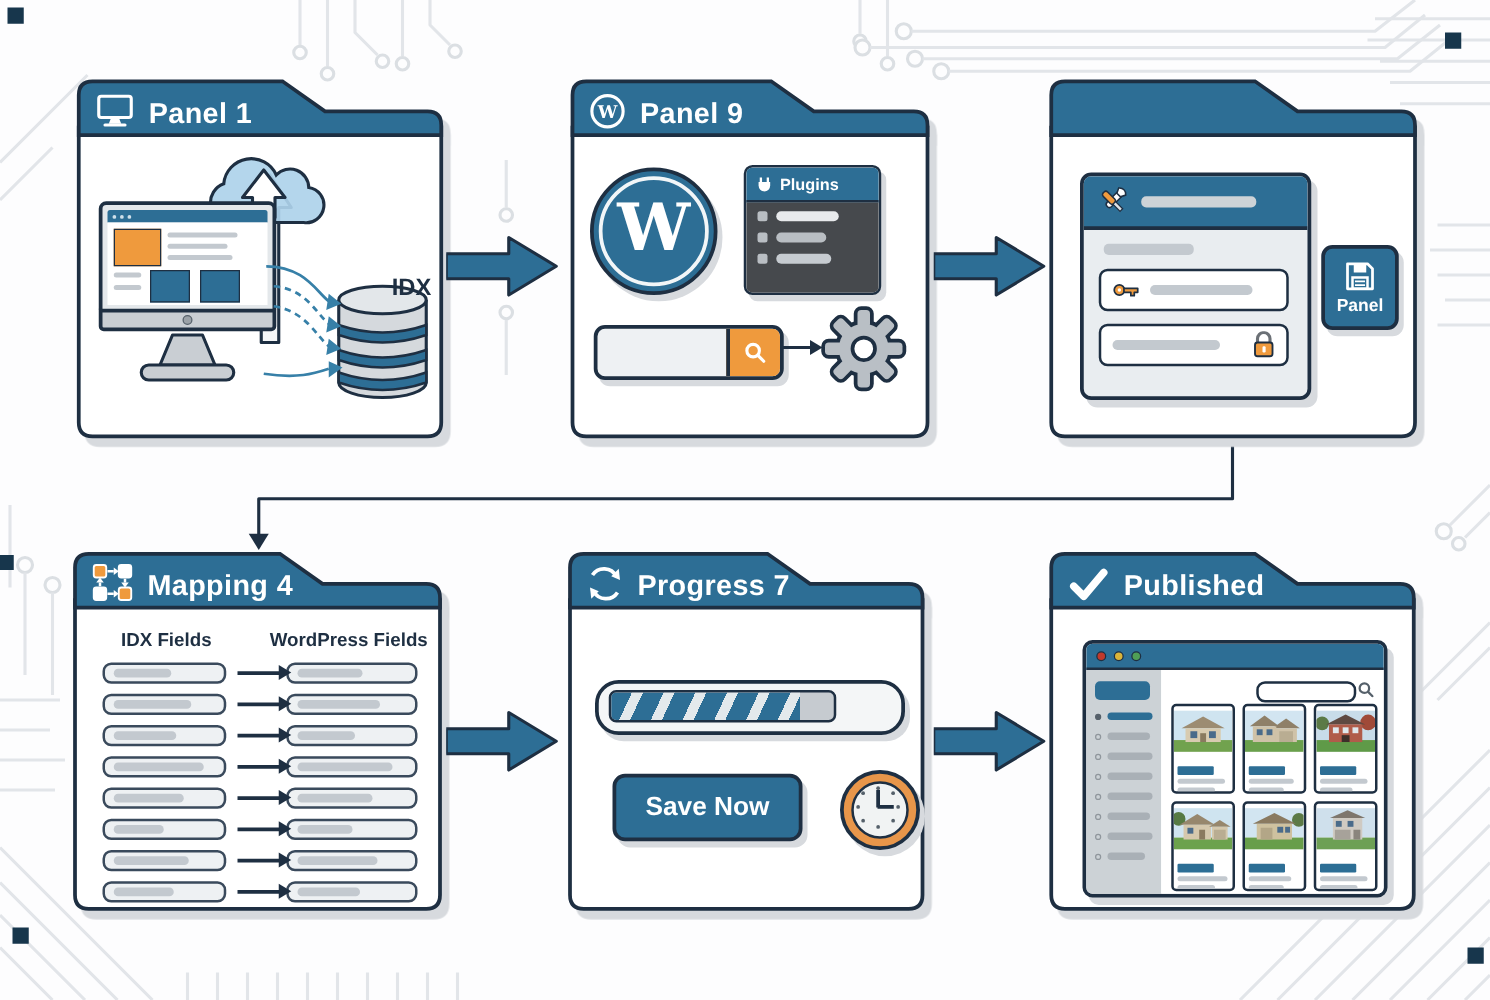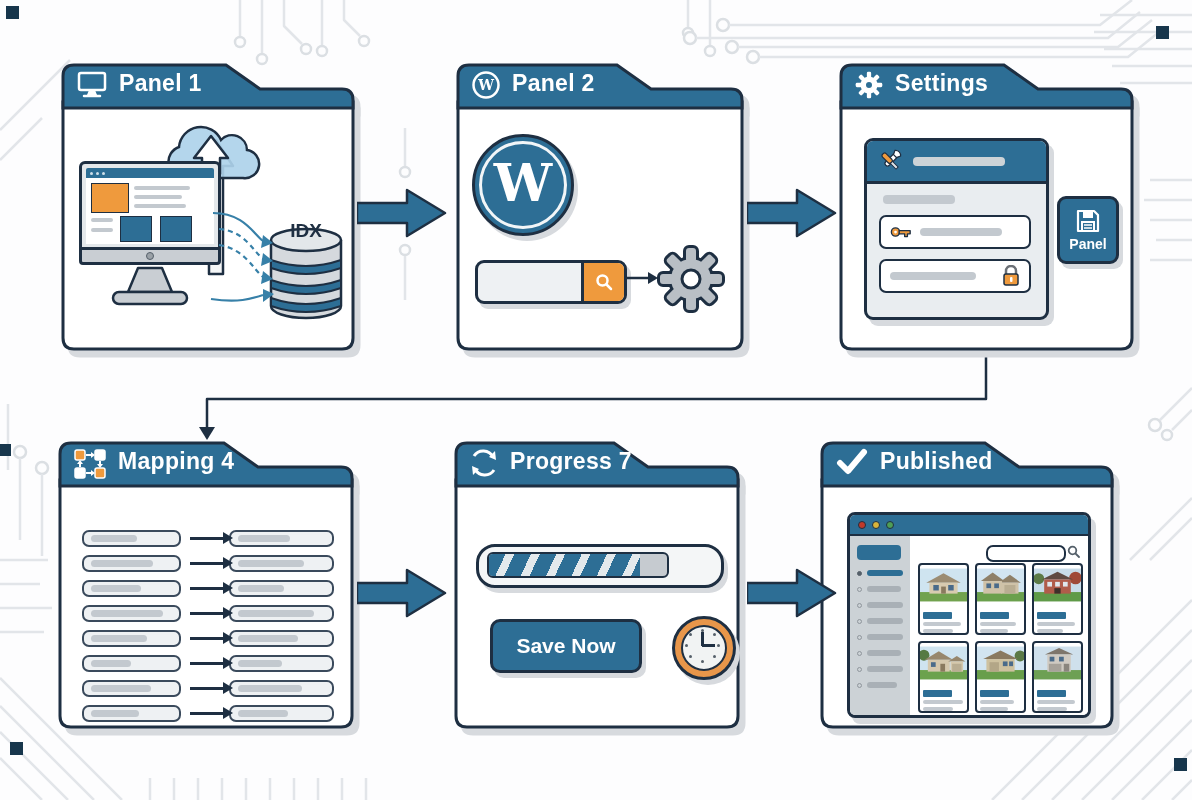--- a/index.html
+++ b/index.html
@@ -9,21 +9,21 @@
   
   #circuit{position:absolute;left:0;top:0;z-index:0;}
   .trace{stroke:#e2e5e9;stroke-width:2.5;fill:none;stroke-linejoin:round;}
   .pad{fill:#fdfdfe;stroke:#dbdfe3;stroke-width:2.5;}
   .via{position:absolute;background:#17364c;z-index:1;}
   
   .panel{position:absolute;z-index:2;}
   .fold{position:absolute;left:0;top:0;filter:drop-shadow(6px 7px 0 #d7dade);}
   .pbody{fill:#ffffff;stroke:#1e2f42;stroke-width:3;}
   .phead{fill:#2d6e95;stroke:#1e2f42;stroke-width:3;}
-  .phc{position:absolute;left:16px;top:8px;height:34px;display:flex;align-items:flex-start;gap:11px;z-index:3;}
+  .phc{position:absolute;left:16px;top:8px;height:34px;display:flex;align-items:flex-end;gap:11px;z-index:3;}
   .ptitle{color:#fff;font-size:23px;font-weight:bold;letter-spacing:.3px;}
   .pbc{position:absolute;left:3px;right:3px;top:46px;bottom:3px;z-index:3;}
   
   .bar{background:#c3c9cf;border-radius:4px;}
   .flowline{stroke:#1e2f42;stroke-width:2.5;fill:none;stroke-linejoin:round;}
   .bigarrow{position:absolute;z-index:3;}
   .bigarrow path{fill:#2d6e95;stroke:#1e2f42;stroke-width:2.5;stroke-linejoin:round;}
   
   .cloud{position:absolute;}
   .monitor{position:absolute;left:16px;top:53px;width:142px;height:92px;background:#e4e8eb;
@@ -226,21 +226,21 @@
       <rect x="8" y="26" width="74" height="12" rx="6" fill="#c9ced3" stroke="#1e2f42" stroke-width="2.5"></rect>
     </svg>
 
     <svg class="abs" style="left:204px;top:118px;" width="78" height="96">
       <path d="M4 14 L4 80 A35 12 0 0 0 74 80 L74 14" fill="#d5d9dd" stroke="#1e2f42" stroke-width="2.5"></path>
       <path d="M4 34 Q39 46 74 34 L74 42 Q39 54 4 42 Z" fill="#2d6e95" stroke="#1e2f42" stroke-width="2"></path>
       <path d="M4 54 Q39 66 74 54 L74 62 Q39 74 4 62 Z" fill="#2d6e95" stroke="#1e2f42" stroke-width="2"></path>
       <path d="M4 72 Q39 84 74 72 L74 80 Q39 92 4 80 Z" fill="#2d6e95" stroke="#1e2f42" stroke-width="2"></path>
       <ellipse cx="39" cy="14" rx="35" ry="11" fill="#e3e7ea" stroke="#1e2f42" stroke-width="2.5"></ellipse>
     </svg>
-    <div class="abs db-label" style="left:204px;top:112px;width:78px;">IDX</div>
+    <div class="abs db-label" style="left:204px;top:112px;width:78px;text-align:right;">IDX</div>
 
     <svg class="abs" style="left:120px;top:95px;" width="100" height="120">
       <g stroke="#3780a8" stroke-width="2.2" fill="none">
         <path d="M30 10 C60 10 70 30 80 38"></path>
         <path d="M36 26 C62 28 70 48 80 56" stroke-dasharray="5 4"></path>
         <path d="M36 42 C62 46 70 66 80 74" stroke-dasharray="5 4"></path>
         <path d="M28 96 C55 100 68 96 80 92"></path>
       </g>
       <g fill="#3780a8">
         <polygon points="80,32 90,40 78,45"></polygon>
@@ -255,26 +255,50 @@
 <div class="panel" style="left:455px;top:62px;width:290px;height:290px;">
   <svg class="fold" width="290" height="290" viewBox="0 0 290 290">
     <path class="pbody" d="M3 40 H287 V276 Q287 287 276 287 H14 Q3 287 3 276 Z"></path>
     <path class="phead" d="M3 46 V14 Q3 3 14 3 H162 L196 27 H276 Q287 27 287 38 V46 Z"></path>
   </svg>
   <div class="phc">
     <svg width="30" height="30" viewBox="0 0 30 30">
       <circle cx="15" cy="15" r="12.5" fill="none" stroke="#fff" stroke-width="2.5"></circle>
       <text x="15" y="20" text-anchor="middle" font-size="14" font-weight="bold" fill="#fff" font-family="DejaVu Serif, Liberation Serif, serif">W</text>
     </svg>
-    <span class="ptitle">Panel 2</span>
+    <span class="ptitle">Panel 9</span>
   </div>
   <div class="pbc">
     <div class="wpcircle">
       <div class="wpring"></div>
       <span class="wpW">W</span>
+    </div>
+    <div class="plugbox">
+      <div class="plughead">
+        <svg width="13" height="13" viewBox="0 0 14 14">
+          <path d="M4 1 V5 M10 1 V5" stroke="#fff" stroke-width="2"></path>
+          <path d="M2 5 H12 V8 A5 5 0 0 1 2 8 Z" fill="#fff"></path>
+          <path d="M7 11 V13" stroke="#fff" stroke-width="2"></path>
+        </svg>
+        <span>Plugins</span>
+      </div>
+      <div class="plugitems">
+        <div class="plugrow">
+            <div class="plugsq"></div>
+            <div class="bar" style="width:50px;height:8px;background:#e8eaec;"></div>
+          </div>
+        <div class="plugrow">
+            <div class="plugsq"></div>
+            <div class="bar" style="width:40px;height:8px;background:#b9bec3;"></div>
+          </div>
+        <div class="plugrow">
+            <div class="plugsq"></div>
+            <div class="bar" style="width:44px;height:8px;background:#c6cbd0;"></div>
+          </div>
+      </div>
     </div>
     <div class="search2">
       <div class="field"></div>
       <div class="btn">
         <svg width="18" height="18" viewBox="0 0 18 18">
           <circle cx="7.5" cy="7.5" r="5" fill="none" stroke="#fff" stroke-width="2.5"></circle>
           <path d="M11.5 11.5 L16 16" stroke="#fff" stroke-width="2.5" stroke-linecap="round"></path>
         </svg>
       </div>
     </div>
@@ -317,27 +341,20 @@
       <circle cx="35" cy="35" r="9" fill="#fff" stroke="#1e2f42" stroke-width="3"></circle>
     </svg>
   </div>
 </div>
 
 <div class="panel" style="left:838px;top:62px;width:297px;height:290px;">
   <svg class="fold" width="297" height="290" viewBox="0 0 297 290">
     <path class="pbody" d="M3 40 H294 V276 Q294 287 283 287 H14 Q3 287 3 276 Z"></path>
     <path class="phead" d="M3 46 V14 Q3 3 14 3 H166 L200 27 H283 Q294 27 294 38 V46 Z"></path>
   </svg>
-  <div class="phc">
-    <svg width="30" height="30" viewBox="0 0 70 70">
-      <use href="#gearP2" fill="#fff"></use>
-      <circle cx="35" cy="35" r="9" fill="#2d6e95" stroke="#fff" stroke-width="4"></circle>
-    </svg>
-    <span class="ptitle">Settings</span>
-  </div>
   <div class="pbc">
     <div class="setcard">
       <div class="sethead">
         <svg width="26" height="26" viewBox="0 0 26 26">
           <g transform="rotate(45 13 13)">
               <rect x="10.5" y="2" width="5" height="17" rx="2.5" fill="#fff" stroke="#1e2f42" stroke-width="1.2"></rect>
             <path d="M9 2 A5 5 0 0 1 17 2 L15 6 H11 Z" fill="#fff" stroke="#1e2f42" stroke-width="1.2"></path>
             </g>
           <g transform="rotate(-45 13 13)">
               <rect x="10.5" y="3" width="5" height="12" rx="2" fill="#ef9a3d" stroke="#1e2f42" stroke-width="1.2"></rect>
@@ -392,20 +409,24 @@
       <path d="M13 25 H18" stroke="#fff" stroke-width="2"></path>
         <polygon points="18,22 22,25 18,28" fill="#fff"></polygon>
       <path d="M7 19 V16" stroke="#fff" stroke-width="2"></path>
         <polygon points="4,16 7,12 10,16" fill="#fff"></polygon>
       <path d="M27 13 V16" stroke="#fff" stroke-width="2"></path>
         <polygon points="24,16 27,20 30,16" fill="#fff"></polygon>
     </svg>
     <span class="ptitle">Mapping 4</span>
   </div>
   <div class="pbc">
+    <div class="mapcols">
+      <div style="width:146px;text-align:center;">IDX Fields</div>
+      <div style="flex:1;text-align:center;">WordPress Fields</div>
+    </div>
     <div class="maprow" style="top:44px;">
       <div class="fieldbox">
           <div class="bar" style="width:46px;height:7px;"></div>
         </div>
       <div class="maparrow"></div>
       <div class="fieldbox right">
           <div class="bar" style="width:52px;height:7px;"></div>
         </div>
     </div>
     <div class="maprow" style="top:69px;">
@@ -507,21 +528,21 @@
           <div class="tick" style="left:6px;top:28px;"></div>
         <div class="tick" style="left:2px;top:17px;"></div>
           <div class="tick" style="left:6px;top:6px;"></div>
         <div class="hand" style="left:18px;top:5px;width:3px;height:14px;"></div>
         <div class="hand" style="left:19px;top:17px;width:13px;height:3px;"></div>
       </div>
     </div>
   </div>
 </div>
 
-<div class="panel" style="left:819px;top:440px;width:296px;height:290px;text-decoration:underline;">
+<div class="panel" style="left:838px;top:440px;width:296px;height:290px;text-decoration:underline;">
   <svg class="fold" width="296" height="290" viewBox="0 0 296 290">
     <path class="pbody" d="M3 40 H293 V276 Q293 287 282 287 H14 Q3 287 3 276 Z"></path>
     <path class="phead" d="M3 46 V14 Q3 3 14 3 H166 L200 27 H282 Q293 27 293 38 V46 Z"></path>
   </svg>
   <div class="phc">
     <svg width="34" height="28" viewBox="0 0 34 28">
       <path d="M5 15 L13 23 L29 4" fill="none" stroke="#fff" stroke-width="6" stroke-linecap="round" stroke-linejoin="round"></path>
     </svg>
     <span class="ptitle">Published</span>
   </div>

